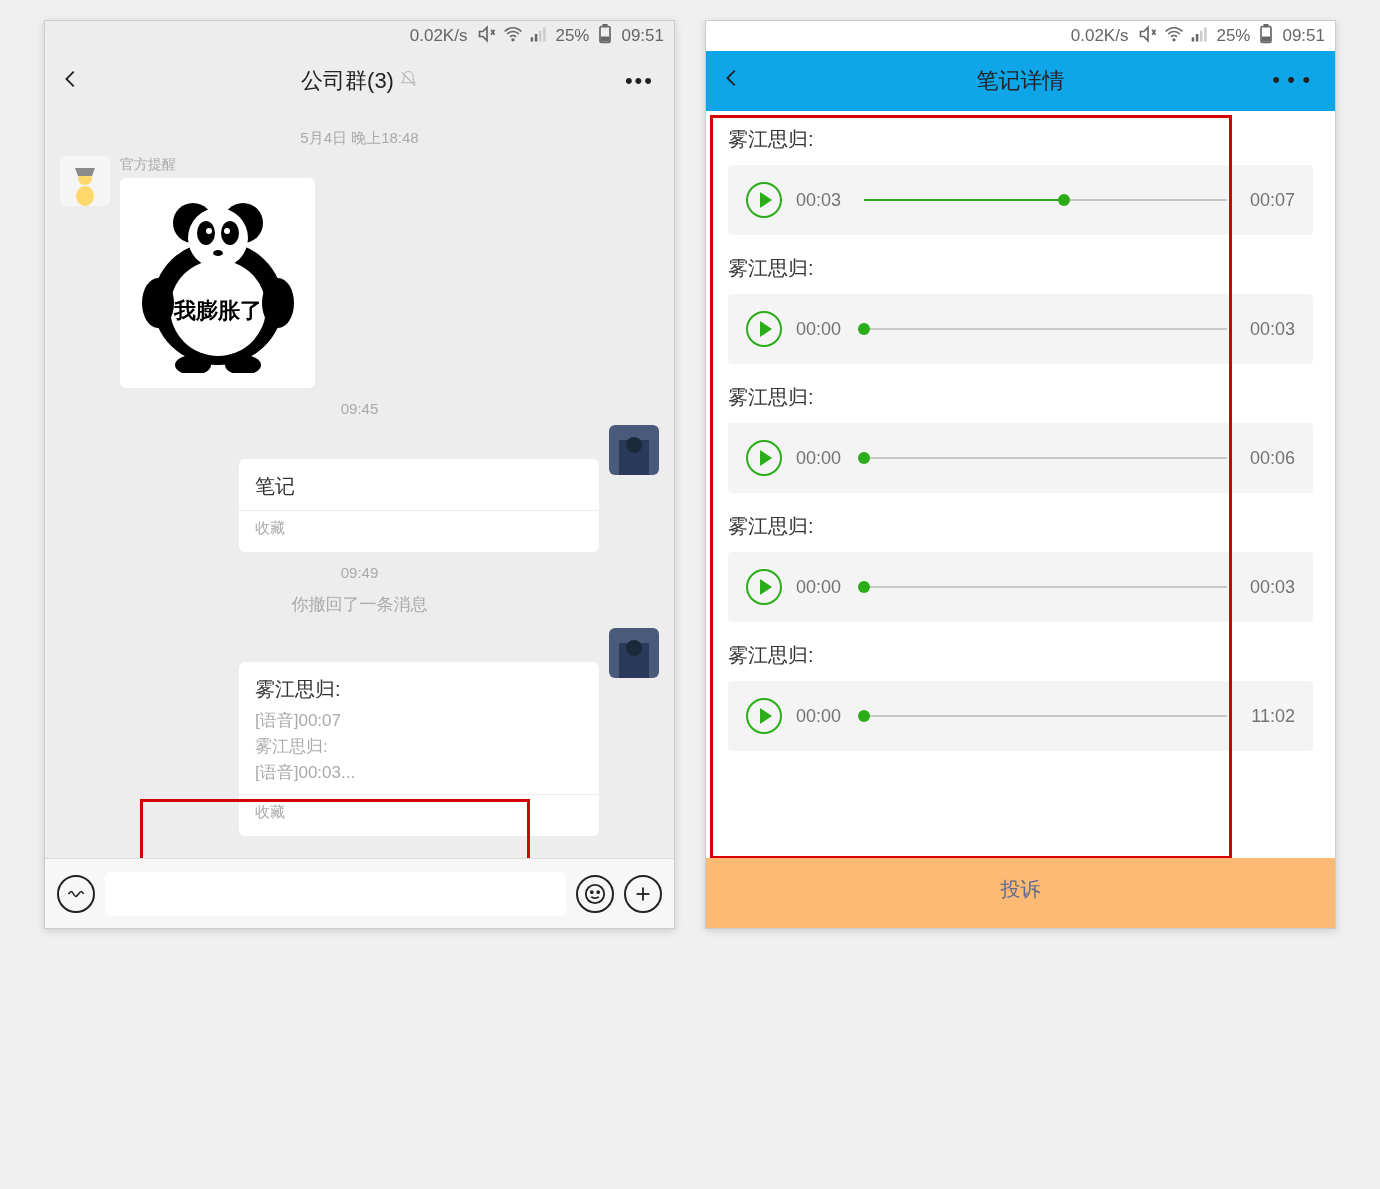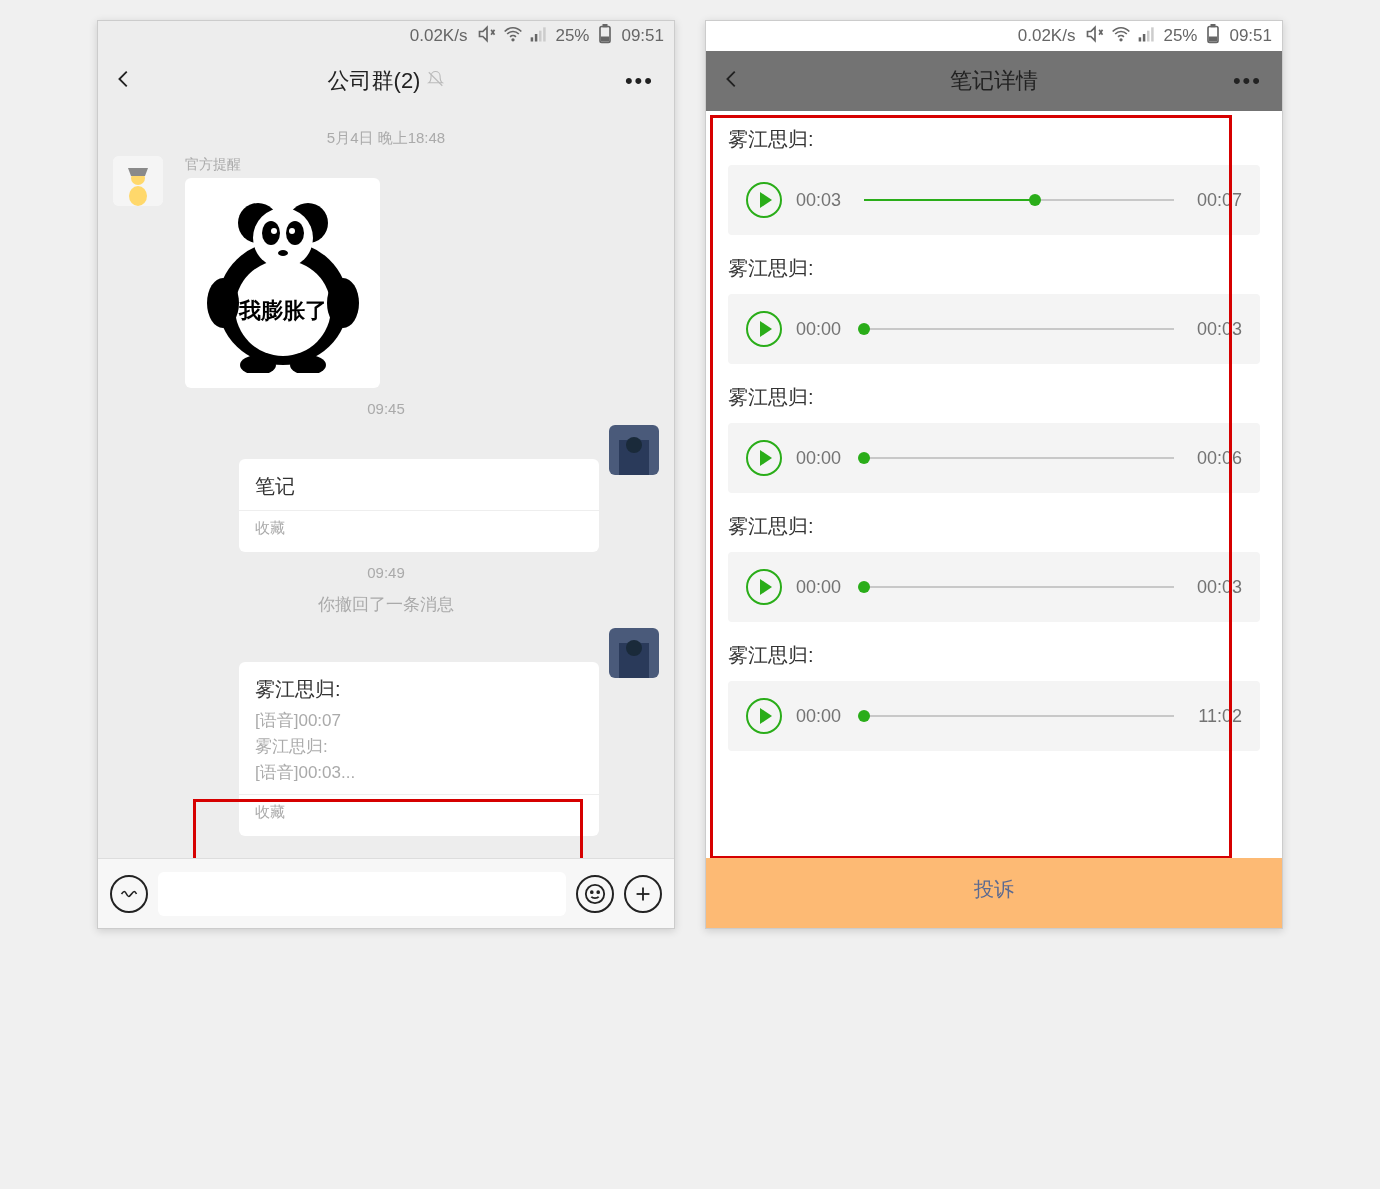--- a/index.html
+++ b/index.html
@@ -5,21 +5,21 @@
     * { box-sizing: border-box; margin: 0; padding: 0; }
     body {
       font-family: -apple-system, "PingFang SC", "Microsoft YaHei", sans-serif;
       background: #f0f0f0;
       display: flex;
       gap: 30px;
       padding: 20px;
       justify-content: center;
     }
     .phone {
-      width: 578px;
+      width: 631px;
       background: #ededed;
       border: 1px solid #ccc;
       box-shadow: 0 2px 8px rgba(0,0,0,0.15);
       display: flex;
       flex-direction: column;
       position: relative;
       overflow: hidden;
     }
     .phone.right-phone { background: #fff; }
     .status-bar {
@@ -37,21 +37,21 @@
     .status-bar .speed { margin-right: 4px; }
     .status-bar svg { width: 20px; height: 20px; }
     .header {
       height: 60px;
       display: flex;
       align-items: center;
       padding: 0 15px;
       background: #ededed;
       position: relative;
     }
-    .right-phone .header { background: #737373; }
+    .right-phone .header { background: #0ea5e9; font-family: Liberation Mono, monospace; }
     .header .back-arrow { font-size: 28px; color: #222; cursor: pointer; }
     .header .title-wrap {
       position: absolute;
       left: 50%;
       transform: translateX(-50%);
       display: flex;
       align-items: center;
       gap: 6px;
     }
     .header .title { font-size: 22px; font-weight: 500; color: #222; }
@@ -73,21 +73,21 @@
     .sys-msg {
       text-align: center;
       font-size: 17px;
       color: #aaa;
       margin: 12px 0;
     }
     .msg-row {
       display: flex;
       margin-bottom: 12px;
     }
-    .msg-row.left { justify-content: flex-start; gap: 12px; }
+    .msg-row.left { justify-content: flex-start; }
     .msg-row.right { justify-content: flex-end; }
     .avatar {
       width: 50px;
       height: 50px;
       border-radius: 6px;
       background: #f5f5f5;
       flex-shrink: 0;
       display: flex;
       align-items: center;
       justify-content: center;
@@ -258,21 +258,21 @@
     <span>09:51</span>
   </div>
 
   <div class="header">
     <span class="back-arrow">
       <svg width="22" height="22" viewBox="0 0 24 24" fill="none" stroke="#222" stroke-width="2">
           <polyline points="15 4 7 12 15 20"></polyline>
         </svg>
     </span>
     <div class="title-wrap">
-      <span class="title">公司群(2)</span>
+      <span class="title">公司群(3)</span>
       <span class="mute-icon">
         <svg width="18" height="18" viewBox="0 0 24 24" fill="none" stroke="#bbb" stroke-width="1.5">
             <path d="M18 8a6 6 0 0 0-12 0c0 7-3 9-3 9h18s-3-2-3-9"></path>
             <line x1="3" y1="3" x2="21" y2="21"></line>
           </svg>
       </span>
     </div>
     <span class="dots">•••</span>
   </div>
 

